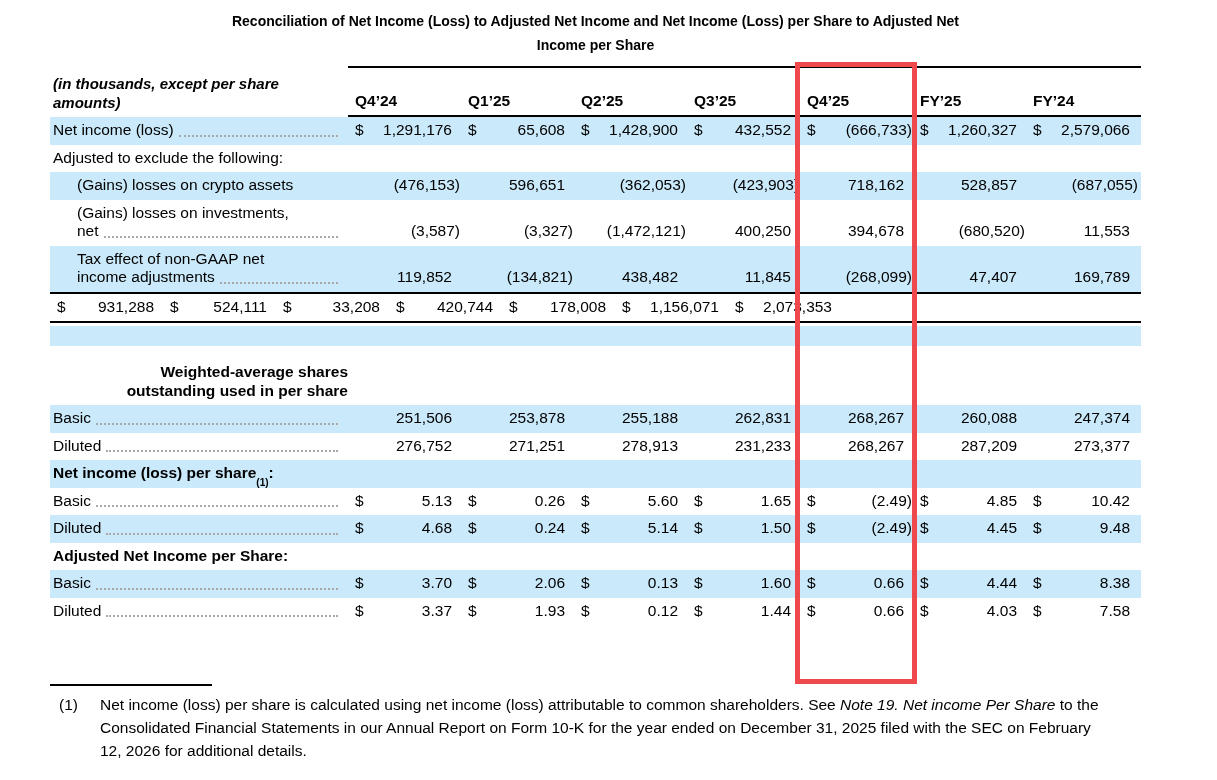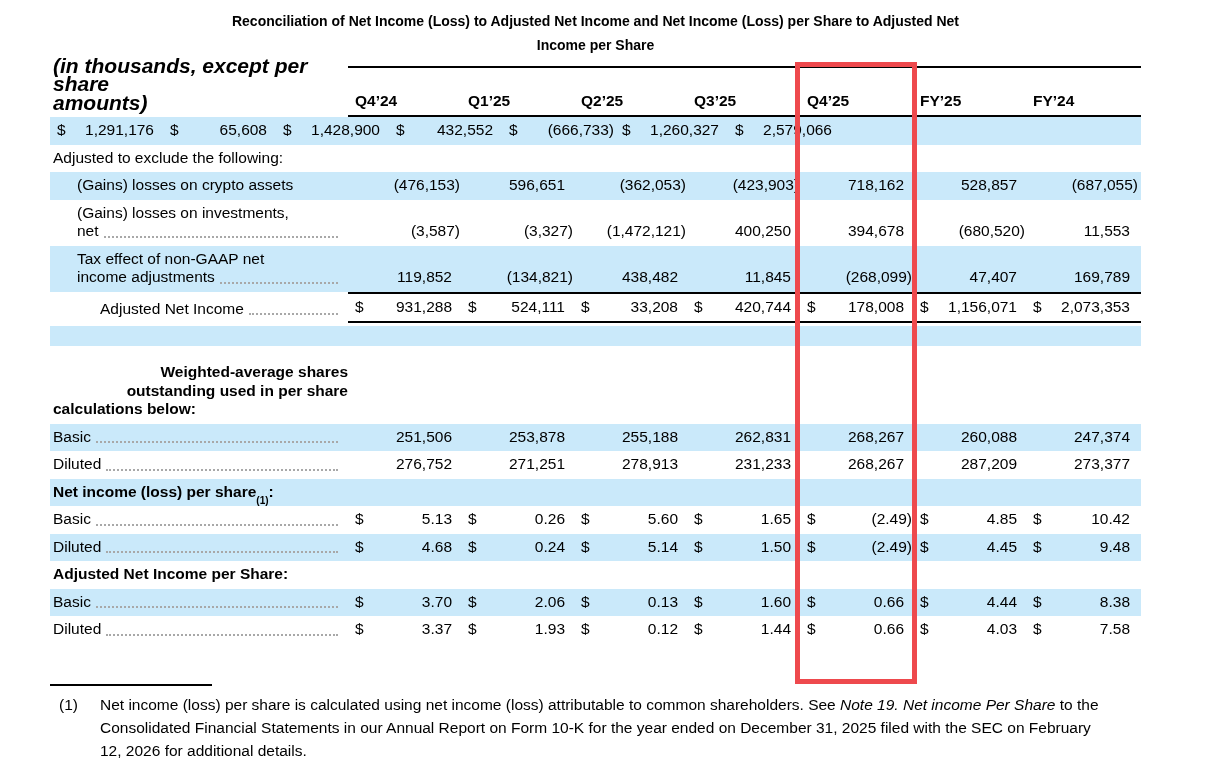--- a/index.html
+++ b/index.html
@@ -26,21 +26,21 @@
   .nums{flex:1;align-self:stretch;display:flex;align-items:flex-end;}
   .cell{flex:0 0 113px;width:113px;box-sizing:border-box;display:flex;justify-content:space-between;
         align-items:flex-end;font-size:15.5px;line-height:18.5px;padding:4px 9px 5px 7px;}
   .cell .v{margin-left:auto;}
   .cell .v.neg{margin-right:-8px;}
 
   .row.header{height:51px;}
   .row.header .nums{border-top:2px solid #000;border-bottom:2px solid #000;}
   .row.header .cell{justify-content:flex-start;font-weight:bold;}
   .row.header .cell .v{margin-left:0;}
-  .corner{font-weight:bold;font-style:italic;font-size:21px;line-height:18.5px;}
+  .corner{font-weight:bold;font-style:italic;font-size:15px;line-height:18.5px;}
 
   .row.total .nums{border-top:2px solid #000;border-bottom:2px solid #000;}
 
   .redbox{position:absolute;left:795px;top:62px;width:122px;height:622px;
           border:5px solid #ee494d;box-sizing:border-box;z-index:6;background:transparent;}
 
   .footnote{position:absolute;left:50px;top:684px;width:1085px;}
   .fn-divider{width:162px;border-top:2px solid #000;margin-bottom:7px;}
   .fn-body{display:flex;font-size:15.5px;line-height:23px;}
   .fn-marker{flex:0 0 41px;padding-left:9px;}
@@ -81,20 +81,26 @@
           </div>
           <div class="cell">
             <span class="v">FY’25</span>
           </div>
           <div class="cell">
             <span class="v">FY’24</span>
           </div>
         </div>
       </div>
       <div class="row blue">
+        <div class="lab i0">
+          <div class="lastline">
+            <span class="txt">Net income (loss)</span>
+            <div class="leader"></div>
+          </div>
+        </div>
         <div class="nums">
           <div class="cell">
             <span class="d">$</span>
             <span class="v">1,291,176</span>
           </div>
           <div class="cell">
             <span class="d">$</span>
             <span class="v">65,608</span>
           </div>
           <div class="cell">
@@ -213,26 +219,20 @@
           </div>
           <div class="cell">
             <span class="v">47,407</span>
           </div>
           <div class="cell">
             <span class="v">169,789</span>
           </div>
         </div>
       </div>
       <div class="row total">
-        <div class="lab i2">
-          <div class="lastline">
-            <span class="txt">Adjusted Net Income</span>
-            <div class="leader"></div>
-          </div>
-        </div>
         <div class="nums">
           <div class="cell">
             <span class="d">$</span>
             <span class="v">931,288</span>
           </div>
           <div class="cell">
             <span class="d">$</span>
             <span class="v">524,111</span>
           </div>
           <div class="cell">
@@ -256,23 +256,20 @@
             <span class="v">2,073,353</span>
           </div>
         </div>
       </div>
       <div class="row blue spacer" style="height: 20px; margin-top: 3px;"></div>
       <div class="row spacer" style="height: 13px;"></div>
       <div class="row">
         <div class="lab i0 b">
           <div>Weighted-average shares</div>
           <div>outstanding used in per share</div>
-          <div class="lastline">
-            <span class="txt">calculations below:</span>
-          </div>
         </div>
         <div class="nums"></div>
       </div>
       <div class="row blue">
         <div class="lab i0">
           <div class="lastline">
             <span class="txt">Basic</span>
             <div class="leader"></div>
           </div>
         </div>

